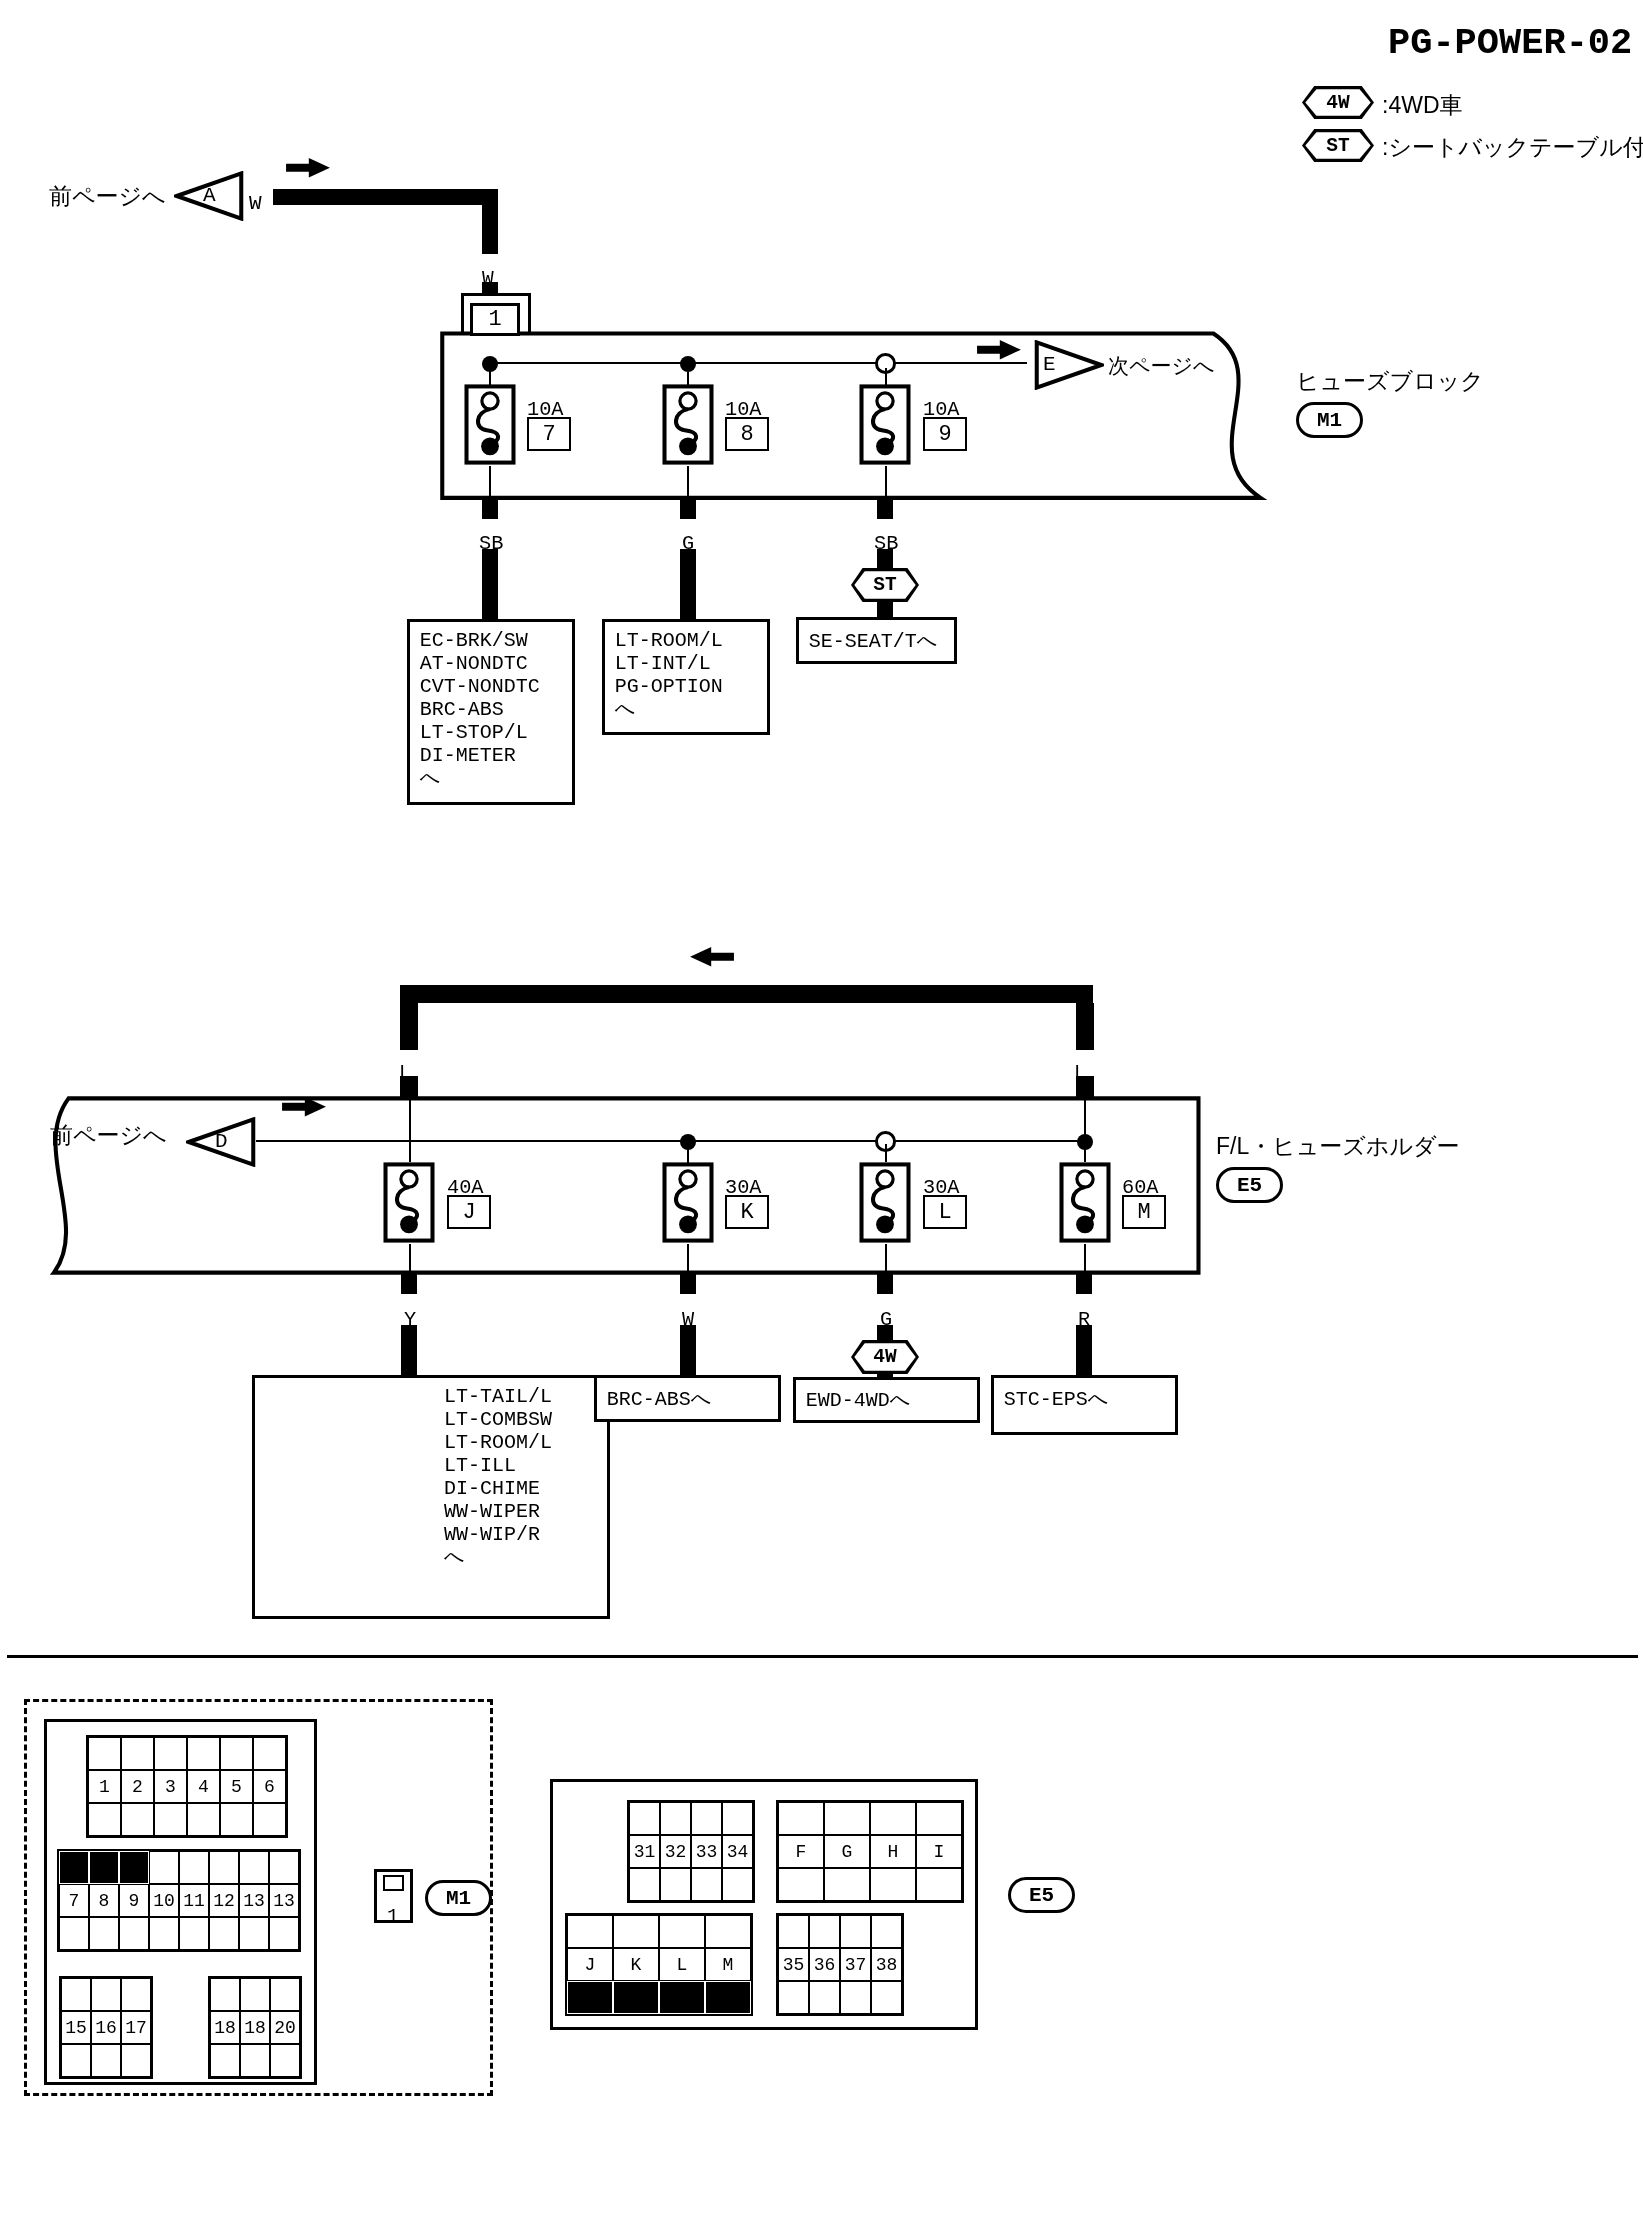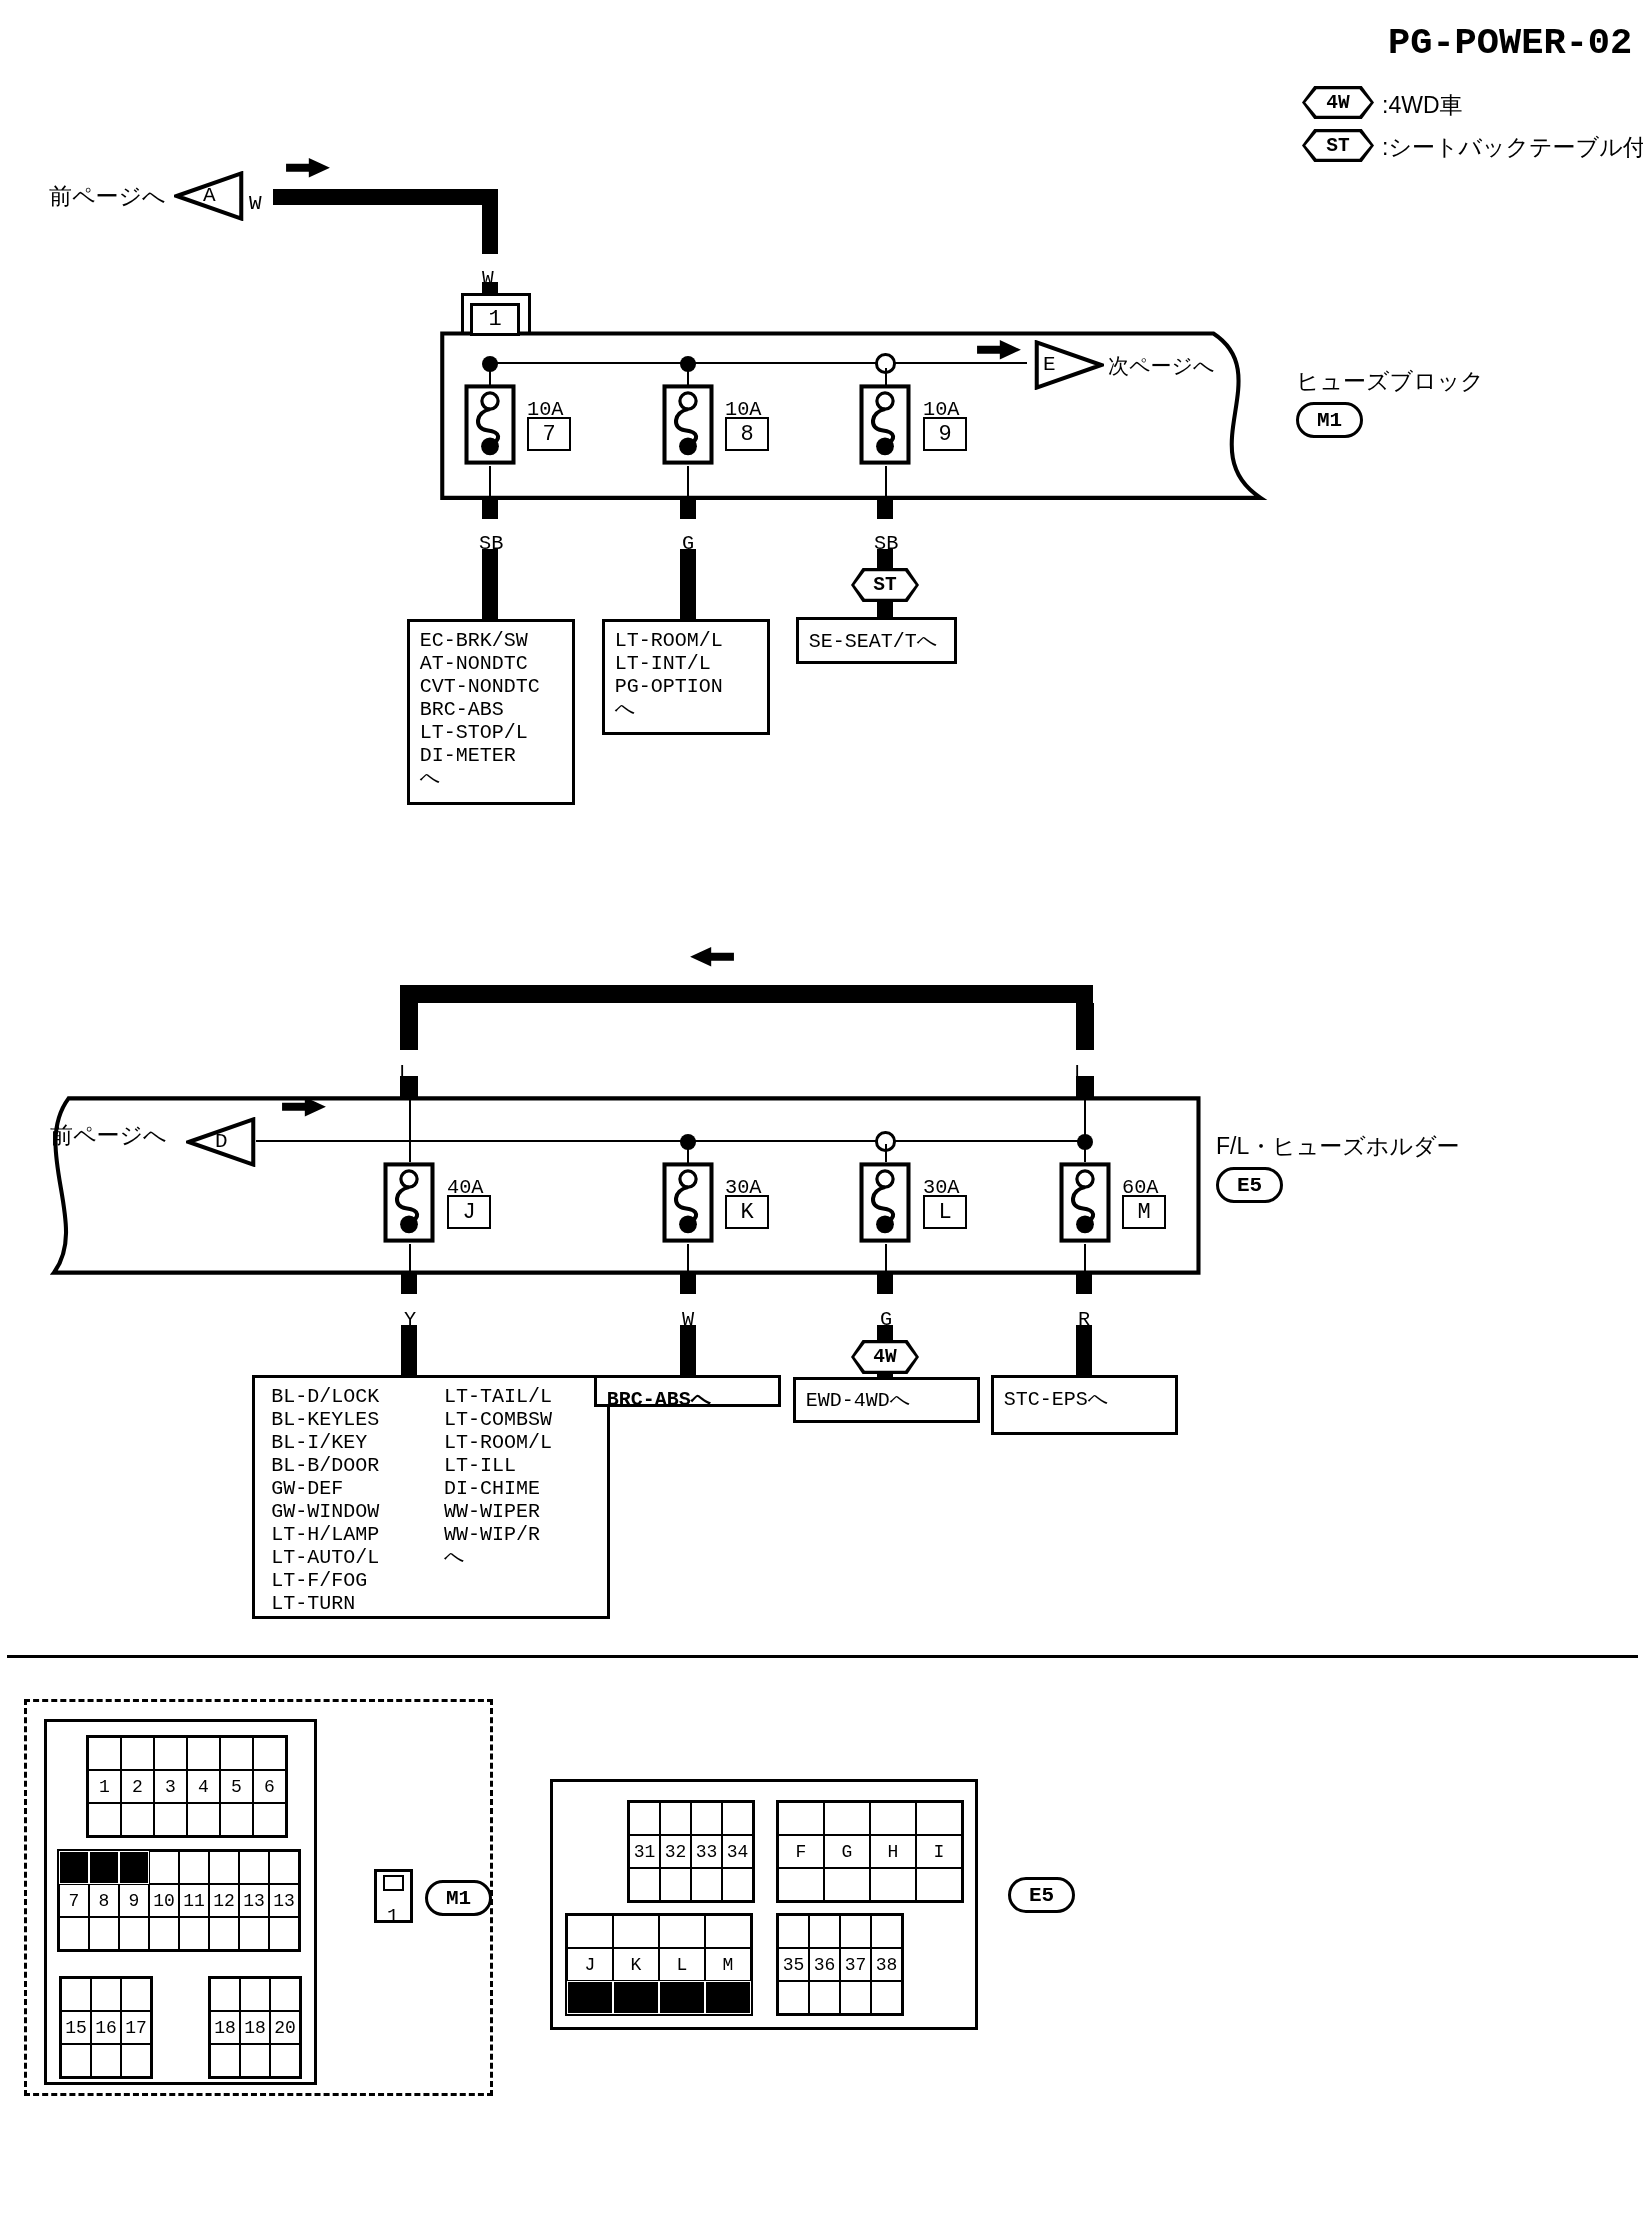--- a/index.html
+++ b/index.html
@@ -258,45 +258,33 @@
   <div class="wire" style="left:877px;top:1325px;width:16.3px;height:16.3px;"></div>
   <div class="wire" style="left:1076px;top:1325px;width:16.3px;height:50px;"></div>
 
   <div class="hexo" style="left:851px;top:1340px;width:68px;height:34px;">
     <div class="hexi"></div>
     <div class="hexlbl">4W</div>
   </div>
   <div class="wire" style="left:877px;top:1372px;width:16.3px;height:6.5px;"></div>
 
   <div class="destbox" style="left:252px;top:1375px;width:358px;height:244px;">
-    <div class="tlist" style="left:16.3px;top:6.5px;">
-        <div class="tline">BL-D/LOCK</div>
-        <div class="tline">BL-KEYLES</div>
-        <div class="tline">BL-I/KEY</div>
-        <div class="tline">BL-B/DOOR</div>
-        <div class="tline">GW-DEF</div>
-        <div class="tline">GW-WINDOW</div>
-        <div class="tline">LT-H/LAMP</div>
-        <div class="tline">LT-AUTO/L</div>
-        <div class="tline">LT-F/FOG</div>
-        <div class="tline">LT-TURN</div>
-      </div>
     <div class="tlist" style="left:189px;top:6.5px;">
         <div class="tline">LT-TAIL/L</div>
         <div class="tline">LT-COMBSW</div>
         <div class="tline">LT-ROOM/L</div>
         <div class="tline">LT-ILL</div>
         <div class="tline">DI-CHIME</div>
         <div class="tline">WW-WIPER</div>
         <div class="tline">WW-WIP/R</div>
         <div class="tline">へ</div>
       </div>
   </div>
 
-  <div class="destbox" style="left:594px;top:1375px;width:187px;height:32px;font-weight:bold;">
+  <div class="destbox" style="left:594px;top:1375px;width:187px;height:47px;">
     <div class="tline" style="padding:9.8px 0 0 9.8px;">BRC-ABSへ</div>
   </div>
   <div class="destbox" style="left:793px;top:1377px;width:187px;height:46px;">
     <div class="tline" style="padding:9px 0 0 9.8px;">EWD-4WDへ</div>
   </div>
   <div class="destbox" style="left:991px;top:1375px;width:187px;height:60px;">
     <div class="tline" style="padding:9.8px 0 0 9.8px;">STC-EPSへ</div>
   </div>
 
   <div class="thin" style="left:6.5px;top:1655px;width:1631px;height:3.3px;"></div>

